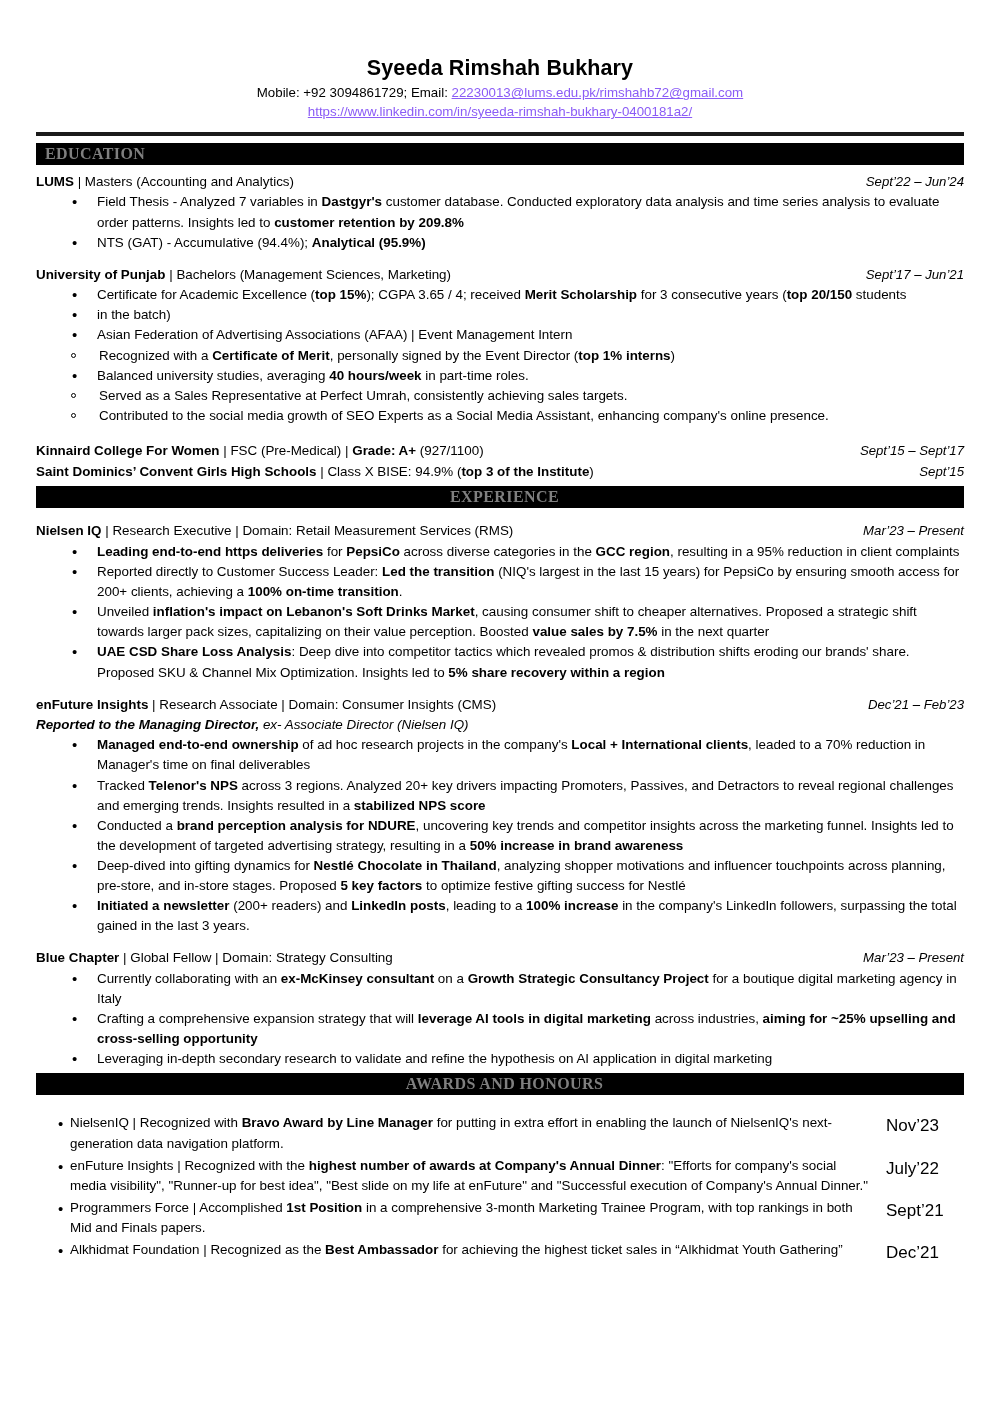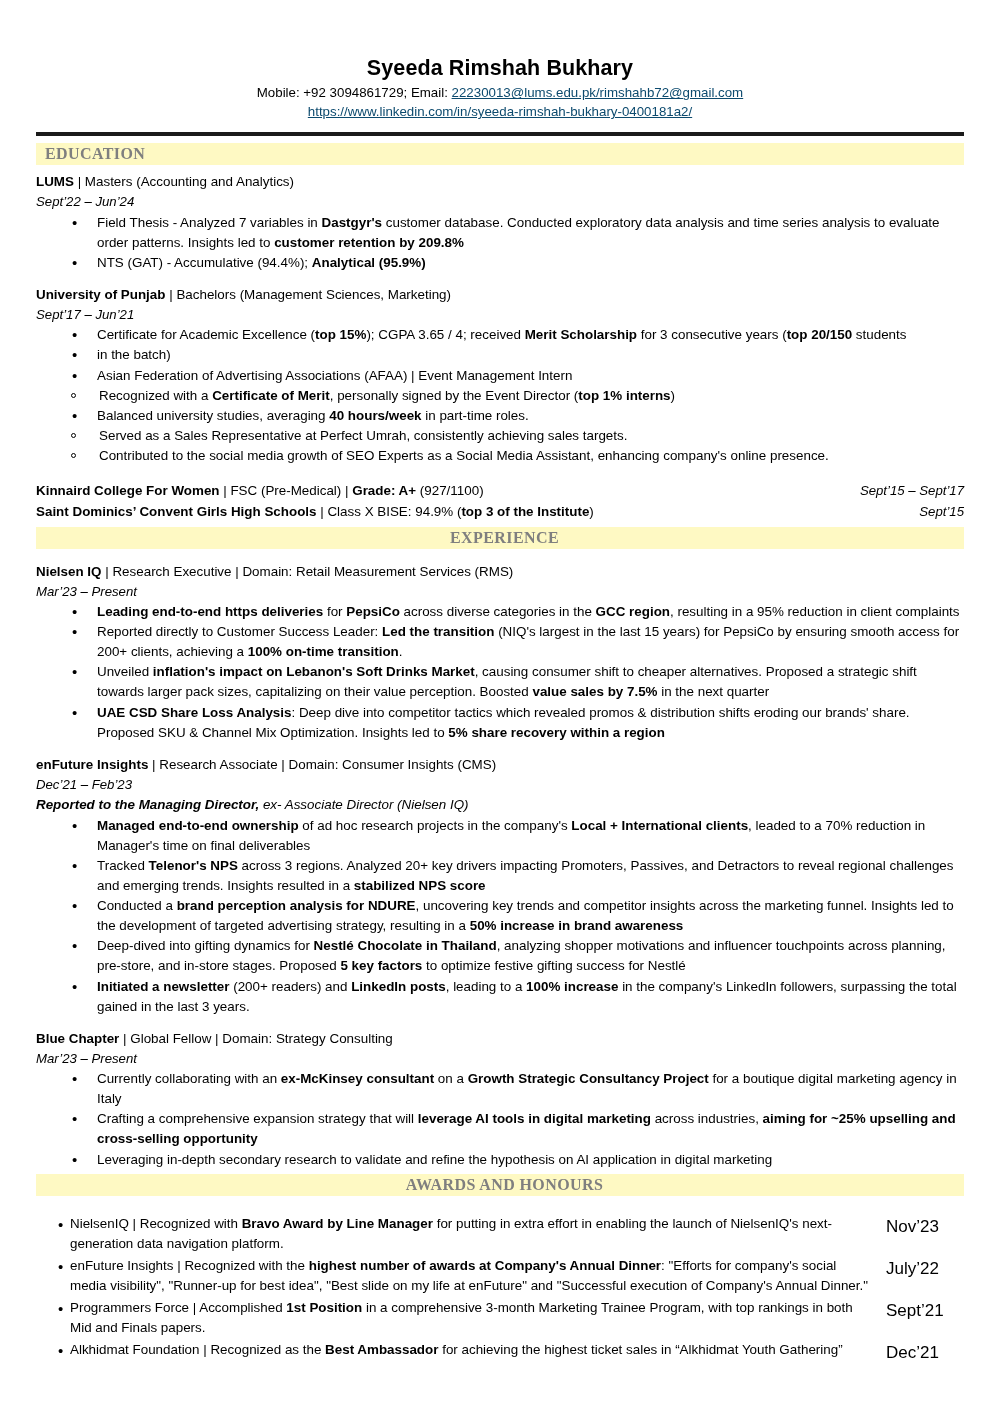--- a/index.html
+++ b/index.html
@@ -31,33 +31,33 @@
     letter-spacing: 0.1px;
     line-height: 1.18;
     margin-bottom: 3px;
   }
   .contact-line {
     font-size: 13.3px;
     line-height: 1.42;
   }
   .link {
     text-decoration: underline;
-    color: #0c4a6e;
+    color: #8b5cf6;
   }
 
   .rule {
     margin-top: 10px;
     height: 4px;
     background: #1a1a1a;
     width: 100%;
   }
 
   
   .section-bar {
-    background: #fef9c3;
+    background: #000000;
     height: 22px;
     margin-top: 7px;
     margin-bottom: 7px;
     display: flex;
     align-items: center;
     padding-left: 9px;
     box-sizing: border-box;
   }
   .section-bar.tight-top { margin-top: 4px; justify-content: center; }
   .section-title {
@@ -70,21 +70,20 @@
   }
 
   
   .entry { margin-top: 1px; }
   .entry-head {
     display: flex;
     justify-content: space-between;
     align-items: baseline;
     font-size: 13.4px;
     line-height: 1.52;
-    flex-direction: column;
   }
   .entry-head .left { flex: 1 1 auto; padding-right: 12px; }
   .entry-head .right {
     flex: 0 0 auto;
     font-style: italic;
     white-space: nowrap;
     font-size: 13.2px;
   }
   .sub-head {
     font-size: 13.4px;

